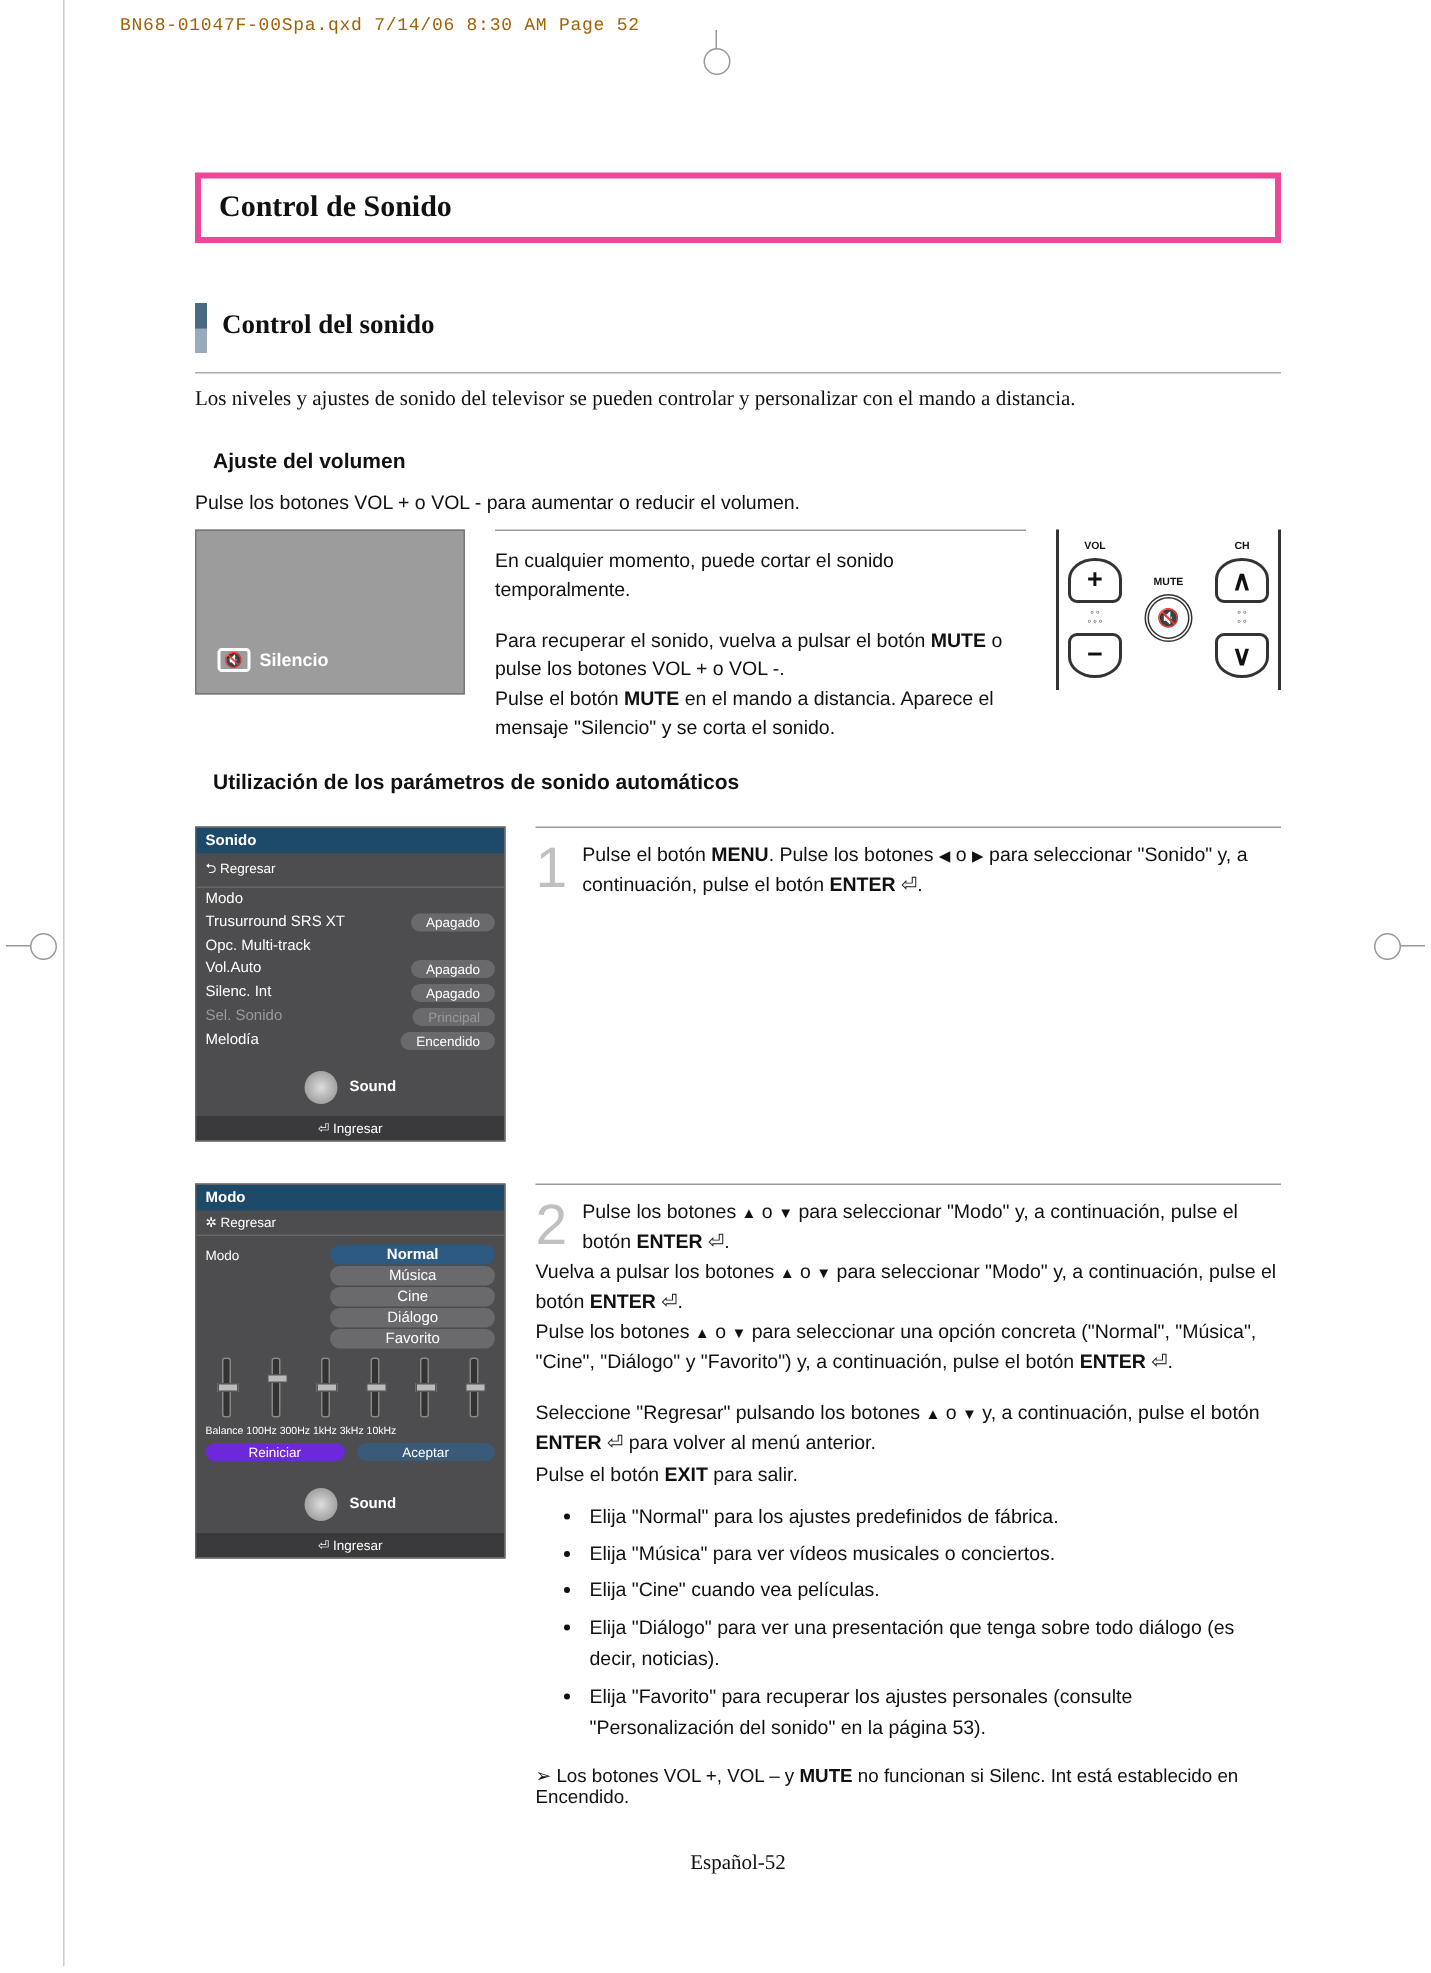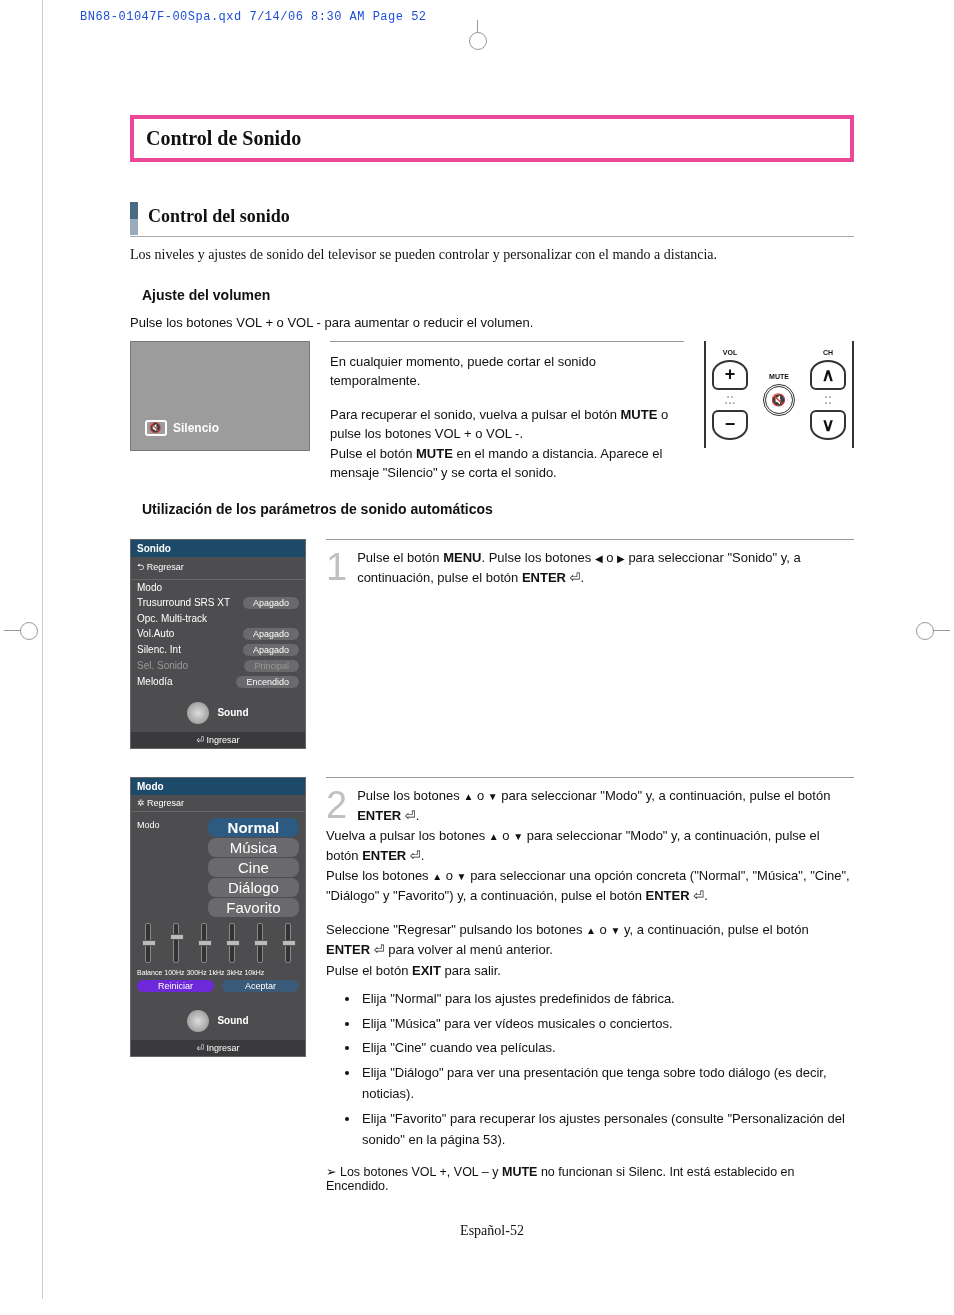--- a/index.html
+++ b/index.html
@@ -1,28 +1,28 @@
 <!DOCTYPE html>
 <html><head>
 <meta charset="utf-8">
 <style>
   * { box-sizing: border-box; margin: 0; padding: 0; }
   body { font-family: Arial, Helvetica, sans-serif; font-size: 13px; color: #111; background: #fff; width: 954px; margin: 0 auto; position: relative; }
-  .print-header { position: absolute; top: 10px; left: 80px; font-family: "Courier New", monospace; font-size: 12px; color: #1d4ed8; letter-spacing: 0.5px; }
+  .print-header { position: absolute; top: 10px; left: 80px; font-family: "Courier New", monospace; font-size: 12px; color: #a16207; letter-spacing: 0.5px; }
   .page { padding: 115px 100px 60px 130px; }
   .side-mark { position: absolute; left: 42px; top: 0; bottom: 0; border-left: 1px solid #ccc; }
   .crop-top { position: absolute; top: 20px; left: 50%; width: 1px; height: 24px; background: #999; }
   .crop-top::after { content:""; position:absolute; left:-8px; top:12px; width:16px; height:16px; border:1px solid #999; border-radius:50%; background:#fff; }
   .crop-mid-left { position:absolute; left:4px; top:630px; width:30px; height:1px; background:#999;}
   .crop-mid-left::after { content:""; position:absolute; left:16px; top:-8px; width:16px; height:16px; border:1px solid #999; border-radius:50%; background:#fff;}
   .crop-mid-right { position:absolute; right:4px; top:630px; width:30px; height:1px; background:#999;}
   .crop-mid-right::after { content:""; position:absolute; right:16px; top:-8px; width:16px; height:16px; border:1px solid #999; border-radius:50%; background:#fff;}
 
   .title-box { border: 4px solid #ec4899; padding: 8px 12px; font-family: "Times New Roman", serif; font-size: 20px; font-weight: bold; margin-bottom: 40px; }
-  .sect-head { display:flex; align-items:flex-start; margin-bottom: 10px; border-bottom: 1px solid #aaa; padding-bottom: 1px;}
+  .sect-head { display:flex; align-items:flex-start; margin-bottom: 10px; border-bottom: 1px solid #aaa; padding-bottom: 13px;}
   .sect-head .bar { width: 8px; align-self:stretch; background: linear-gradient(#8aa 0 50%, #456 50% 100%); margin-right: 10px; display:flex; flex-direction:column;}
   .sect-head .bar span{flex:1;}
   .sect-head .bar span:first-child{background:#4a6a82;}
   .sect-head .bar span:last-child{background:#9ab;}
   .sect-head h2 { font-family: "Times New Roman", serif; font-size: 18px; font-weight: bold; padding: 4px 0 8px;}
   .intro { margin-bottom: 24px; font-family: "Times New Roman", serif; font-size: 14px; }
   .sub { font-weight: bold; font-size: 14px; margin: 18px 12px 10px; }
   .body { line-height: 1.5; }
   .row { display: flex; gap: 20px; align-items: flex-start; margin-top: 8px;}
   .col-txt { flex: 1; border-top: 1px solid #999; padding-top: 10px; line-height:1.5;}
@@ -32,36 +32,36 @@
   .mute-badge .lbl { color: #fff; font-weight: bold; font-size: 12px;}
   .remote { width: 150px; border-left: 2px solid #333; border-right: 2px solid #333; padding: 8px 6px; }
   .remote-inner{display:flex; justify-content:space-between; align-items:center; position:relative;}
   .rbtn{ width:36px; height:30px; border:2px solid #333; border-radius:18px 18px 6px 6px / 14px 14px 6px 6px; display:flex; align-items:center; justify-content:center; font-weight:bold; font-size:18px;}
   .rbtn.bot{ border-radius:6px 6px 18px 18px / 6px 6px 14px 14px;}
   .rcol{display:flex;flex-direction:column;gap:4px;align-items:center;}
   .rlbl{font-size:7px;font-weight:bold;}
   .rcenter{width:32px;height:32px;border:3px double #333;border-radius:50%;display:flex;align-items:center;justify-content:center;font-size:12px;}
   .dots{font-size:6px;color:#555;line-height:6px;text-align:center;}
 
-  .osd { width: 176px; background:#4d4d4f; color:#fff; font-size:10px; border:1px solid #666;}
+  .osd { width: 207px; background:#4d4d4f; color:#fff; font-size:10px; border:1px solid #666;}
   .osd .ttl{background:#1e4a6a;padding:3px 6px;font-weight:bold;}
   .osd .back{padding:3px 6px;border-bottom:1px solid #666;font-size:9px;}
   .osd .item{display:flex;justify-content:space-between;align-items:center;padding:2px 6px;}
   .osd .item.dis{color:#999;}
   .osd .val{background:#6a6a6d;border-radius:9px;padding:1px 10px;font-size:9px;}
   .osd .cat{padding:12px 0 8px;text-align:center;display:flex;align-items:center;justify-content:center;gap:8px;}
   .osd .cat .cico{width:22px;height:22px;border-radius:50%;background:radial-gradient(#ddd,#888);}
   .osd .ftr{background:#3a3a3c;text-align:center;padding:3px 6px;font-size:9px;}
   .osd .ftr::before{content:"⏎ ";}
   .eq{display:flex;gap:6px;padding:6px;align-items:flex-end;}
   .eq .slot{flex:1;display:flex;flex-direction:column;align-items:center;gap:2px;}
   .eq .bar{width:6px;height:40px;background:#333;position:relative;border:1px solid #888;border-radius:2px;}
   .eq .bar .knob{position:absolute;left:-4px;width:14px;height:6px;background:#bbb;border:1px solid #555;}
   .eq .list{flex:1.2;display:flex;flex-direction:column;gap:1px;padding-left:4px;}
-  .eq .list div{background:#6a6a6d;border-radius:8px;text-align:center;font-size:15px;padding:1px 0;}
+  .eq .list div{background:#6a6a6d;border-radius:8px;text-align:center;font-size:10px;padding:1px 0;}
   .eq .list div.on{background:#2c5a80;font-weight:bold;}
   .eqlbl{display:flex;justify-content:space-between;padding:0 6px 4px;font-size:7px;}
   .btnrow{display:flex;justify-content:space-between;padding:0 6px 6px;gap:8px;}
   .btnrow div{flex:1;text-align:center;border-radius:8px;padding:1px 0;font-size:9px;}
   .btnrow .r{background:#6d28d9;}
   .btnrow .a{background:#3a5a7a;}
 
   .stepnum { font-family: Arial, sans-serif; font-size: 38px; color:#c0c0c0; font-weight:300; line-height:1; margin-right:10px; float:left;}
   .stepblock{border-top:1px solid #999;padding-top:8px;line-height:1.55;}
   ul.opts{margin:8px 0 0 34px;line-height:1.6;}

